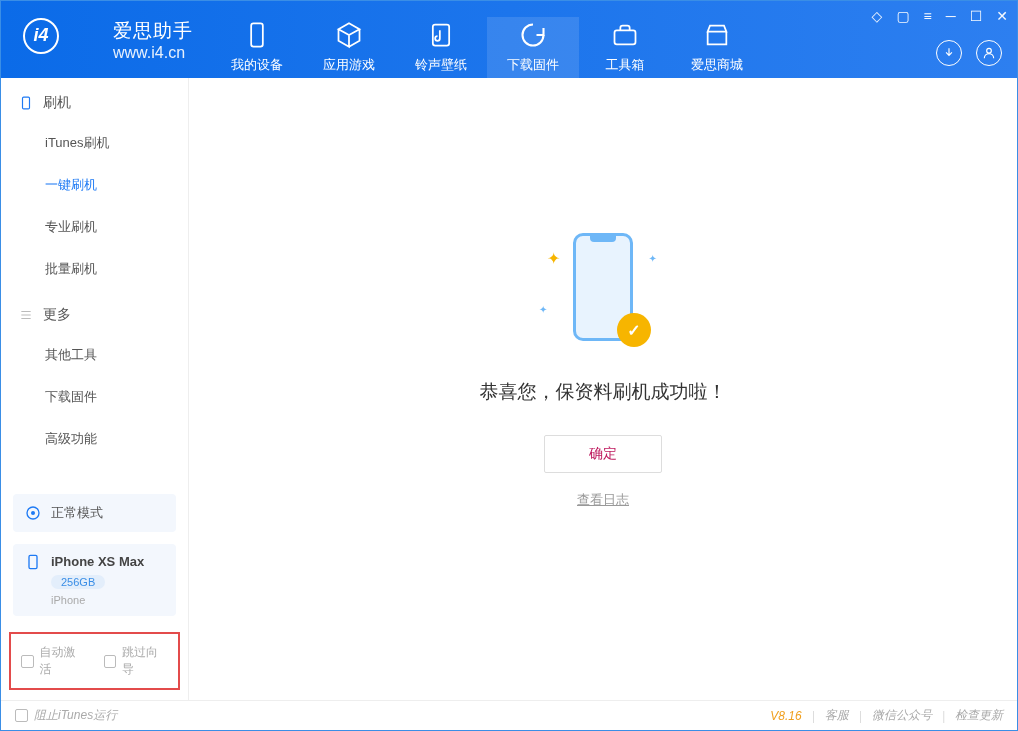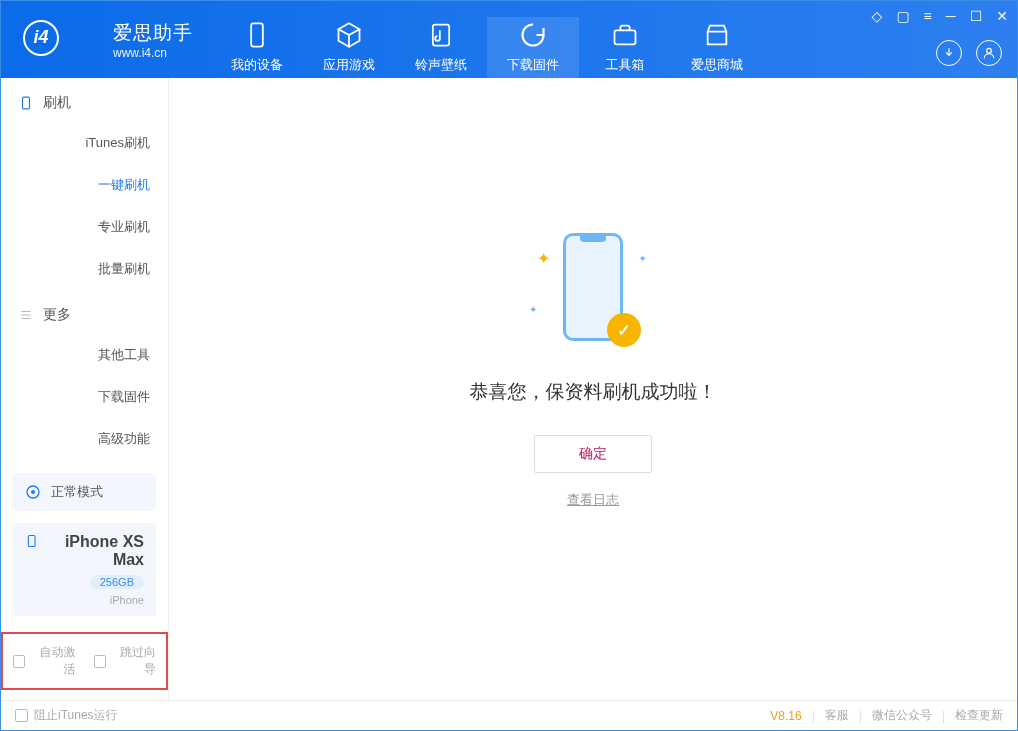--- a/index.html
+++ b/index.html
@@ -2,64 +2,64 @@
 <html><head>
 <meta charset="utf-8">
 <style>
 * { margin: 0; padding: 0; box-sizing: border-box; font-family: "Microsoft YaHei", Arial, sans-serif; }
 body { background: #fff; width: 1018px; height: 731px; overflow: hidden; border: 1px solid #3a8ee6; }
 
 .header { height: 77px; background: linear-gradient(to right, #0b6be8, #2d7ff0); display: flex; align-items: center; color: #fff; }
 .logo { display: flex; align-items: flex-start; padding: 0 18px 0 22px; gap: 44px; }
 .logo-icon { width: 36px; height: 36px; border: 2.5px solid #fff; border-radius: 50%; display: flex; align-items: center; justify-content: center; font-weight: bold; font-size: 18px; margin-right: 10px; color: #fff; font-style: italic; }
 .logo-text .name { font-size: 19px; font-weight: 500; letter-spacing: 1px; }
-.logo-text .url { font-size: 12px; opacity: 0.9; }
+.logo-text .url { font-size: 16px; opacity: 0.9; }
 
 .nav { display: flex; height: 100%; }
 .nav-item { width: 92px; display: flex; flex-direction: column; align-items: center; justify-content: center; cursor: pointer; font-size: 13px; gap: 7px; margin-top: 16px; }
 .nav-item.active { background: rgba(255,255,255,0.12); }
 .nav-item svg { width: 28px; height: 28px; }
 
 .win-controls { position: absolute; right: 10px; top: 8px; display: flex; gap: 14px; align-items: center; color: #fff; opacity: 0.95; }
 .win-controls > * { cursor: pointer; font-size: 14px; }
 
 .header-right { position: absolute; right: 16px; top: 40px; display: flex; gap: 14px; }
 .circle-btn { width: 26px; height: 26px; border: 1.5px solid #fff; border-radius: 50%; display: flex; align-items: center; justify-content: center; cursor: pointer; }
 
 .body { display: flex; height: calc(100% - 77px - 30px); }
-.sidebar { width: 168px; border-right: 1px solid #eee; display: flex; flex-direction: column; text-align: right; }
+.sidebar { width: 188px; border-right: 1px solid #eee; display: flex; flex-direction: column; }
 .sb-group-header { padding: 16px 18px 10px; font-size: 14px; color: #555; display: flex; align-items: center; gap: 10px; }
 .sb-item { padding: 12px 18px 12px 44px; font-size: 13px; color: #555; cursor: pointer; }
 .sb-item.active { color: #1e7af4; }
 .sb-spacer { flex: 1; }
 
 .mode-card { margin: 6px 12px; background: #f3f7fd; border-radius: 4px; padding: 10px 12px; font-size: 13px; color: #555; display: flex; align-items: center; gap: 10px; }
 .device-card { margin: 6px 12px 10px; background: #f3f7fd; border-radius: 4px; padding: 10px 12px; }
-.device-name { font-size: 16px; font-weight: 600; color: #444; }
+.device-name { font-size: 13px; font-weight: 600; color: #444; }
 .device-cap { display: inline-block; margin-top: 6px; background: #e3eefb; color: #3a8ee6; border-radius: 10px; padding: 1px 10px; font-size: 11px; }
 .device-os { margin-top: 4px; font-size: 11px; color: #aaa; }
 
-.check-row { border: 2px solid #e34b4b; margin: 6px 0 10px; padding: 10px 10px; display: flex; gap: 18px; font-size: 12px; color: #aaa; }
+.check-row { border: 2px solid #e34b4b; margin: 6px 8px 10px; padding: 10px 10px; display: flex; gap: 18px; font-size: 12px; color: #aaa; }
 .cb { display: flex; align-items: center; gap: 6px; cursor: pointer; }
 .cb-box { width: 13px; height: 13px; border: 1px solid #bbb; border-radius: 2px; }
 
 .main { flex: 1; position: relative; display: flex; align-items: center; justify-content: center; flex-direction: column; }
 .phone-ill { position: relative; width: 120px; height: 120px; margin-bottom: 30px; margin-top: -40px; }
 .phone-body { position: absolute; left: 30px; top: 4px; width: 60px; height: 108px; border: 3px solid #6eb7f7; border-radius: 10px; background: #e8f3fe; }
 .phone-notch { position: absolute; left: 50%; top: 0; transform: translateX(-50%); width: 26px; height: 6px; background: #6eb7f7; border-radius: 0 0 4px 4px; }
 .badge { position: absolute; right: 12px; bottom: 2px; width: 34px; height: 34px; background: #f7b500; border-radius: 50%; display: flex; align-items: center; justify-content: center; color: #fff; font-weight: bold; }
 .spark1 { position: absolute; left: 4px; top: 20px; color: #f7b500; font-size: 16px; }
 .spark2 { position: absolute; right: 6px; top: 24px; color: #6eb7f7; font-size: 10px; }
 .spark3 { position: absolute; left: -4px; bottom: 34px; color: #6eb7f7; font-size: 10px; }
 
 .success-msg { font-size: 19px; color: #333; margin-bottom: 30px; }
 .ok-btn { border: 1px solid #ddd; padding: 9px 44px; font-size: 14px; color: #be185d; background: #fff; cursor: pointer; border-radius: 2px; margin-bottom: 18px; }
 .log-link { font-size: 13px; color: #999; cursor: pointer; text-decoration: underline; }
 
-.footer { height: 30px; border-top: 1px solid #eee; display: flex; align-items: center; padding: 0 14px; font-size: 12px; color: #aaa; }
+.footer { height: 30px; border-top: 1px solid #eee; display: flex; align-items: center; padding: 0 14px; font-size: 12px; color: #aaa; font-style: italic; }
 .footer .cb { color: #aaa; }
 .footer-right { margin-left: auto; display: flex; align-items: center; gap: 10px; }
 .footer-right a { color: #aaa; cursor: pointer; }
 .version { color: #f0a020; }
 .sep { color: #ddd; }
 </style>
 </head>
 <body>
 
 <div class="header">

